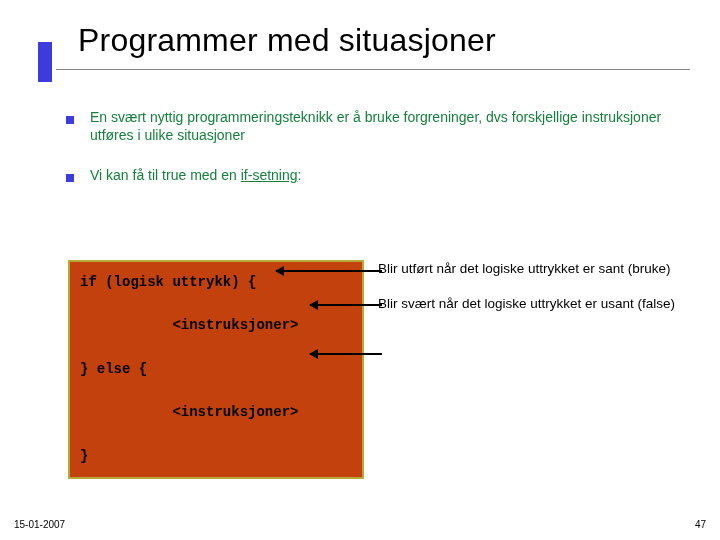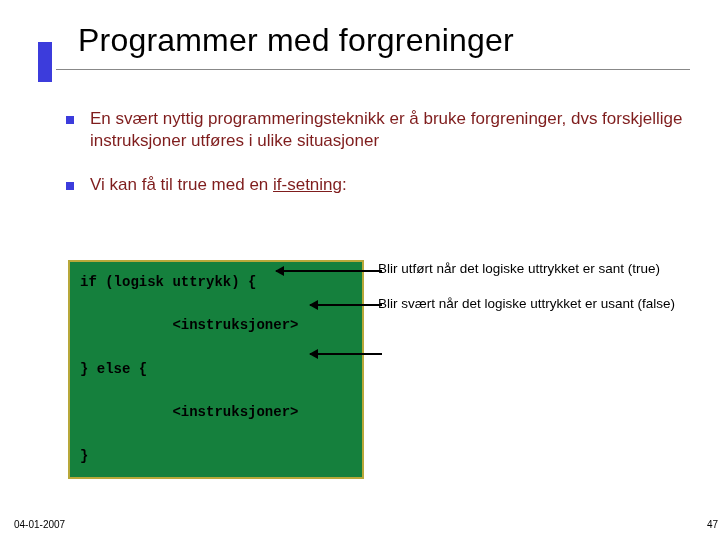--- a/index.html
+++ b/index.html
@@ -50,37 +50,37 @@
   }
   .bullet-sq {
     width: 8px;
     height: 8px;
     background: #3c3cdc;
     flex-shrink: 0;
     margin-top: 8px;
     margin-right: 16px;
   }
   .bullet-text {
-    font-size: 17px;
+    font-size: 14px;
     line-height: 1.3;
-    color: #7f1d1d;
+    color: #15803d;
   }
   .underline { text-decoration: underline; margin-top: 12px; }
 
   .lower {
     position: absolute;
     top: 260px;
     left: 68px;
     right: 30px;
     display: flex;
     gap: 14px;
     align-items: flex-start;
   }
   .codebox {
-    background: #15803d;
+    background: #c2410c;
     border: 2px solid #b8a83a;
     padding: 10px 6px 10px 10px;
     width: 296px;
     flex-shrink: 0;
   }
   .codebox pre {
     font-family: "Courier New", monospace;
     font-size: 14px;
     font-weight: bold;
     color: #000;
@@ -116,31 +116,31 @@
   .footer-date {
     position: absolute;
     bottom: 10px;
     left: 14px;
     font-size: 10px;
     color: #000;
   }
   .footer-page {
     position: absolute;
     bottom: 10px;
-    right: 2px;
+    right: 14px;
     font-size: 10px;
     color: #000;
   }
 </style>
 </head>
 <body>
 
 <div class="title-wrap">
   <div class="title-bar"></div>
-  <h1 class="title">Programmer med forgreninger</h1>
+  <h1 class="title">Programmer med situasjoner</h1>
   <div class="title-line"></div>
 </div>
 
 <div class="content">
   <div class="bullet-item">
     <div class="bullet-sq"></div>
     <div class="bullet-text">En svært nyttig programmeringsteknikk er å bruke forgreninger, dvs forskjellige instruksjoner utføres i ulike situasjoner</div>
   </div>
   <div class="bullet-item">
     <div class="bullet-sq"></div>
@@ -156,23 +156,23 @@
 
            &lt;instruksjoner&gt;
 
 } else {
 
            &lt;instruksjoner&gt;
 
 }</pre>
   </div>
   <div class="annotations">
-    <div class="anno-block">Blir utført når det logiske uttrykket er sant (true)</div>
+    <div class="anno-block">Blir utført når det logiske uttrykket er sant (bruke)</div>
     <div class="anno-block">Blir svært når det logiske uttrykket er usant (false)</div>
   </div>
 </div>
 
 <div class="arrow arrow1"></div>
 <div class="arrow arrow2"></div>
 <div class="arrow arrow3"></div>
 
-<div class="footer-date">04-01-2007</div>
+<div class="footer-date">15-01-2007</div>
 <div class="footer-page">47</div>
 
 </body></html>

